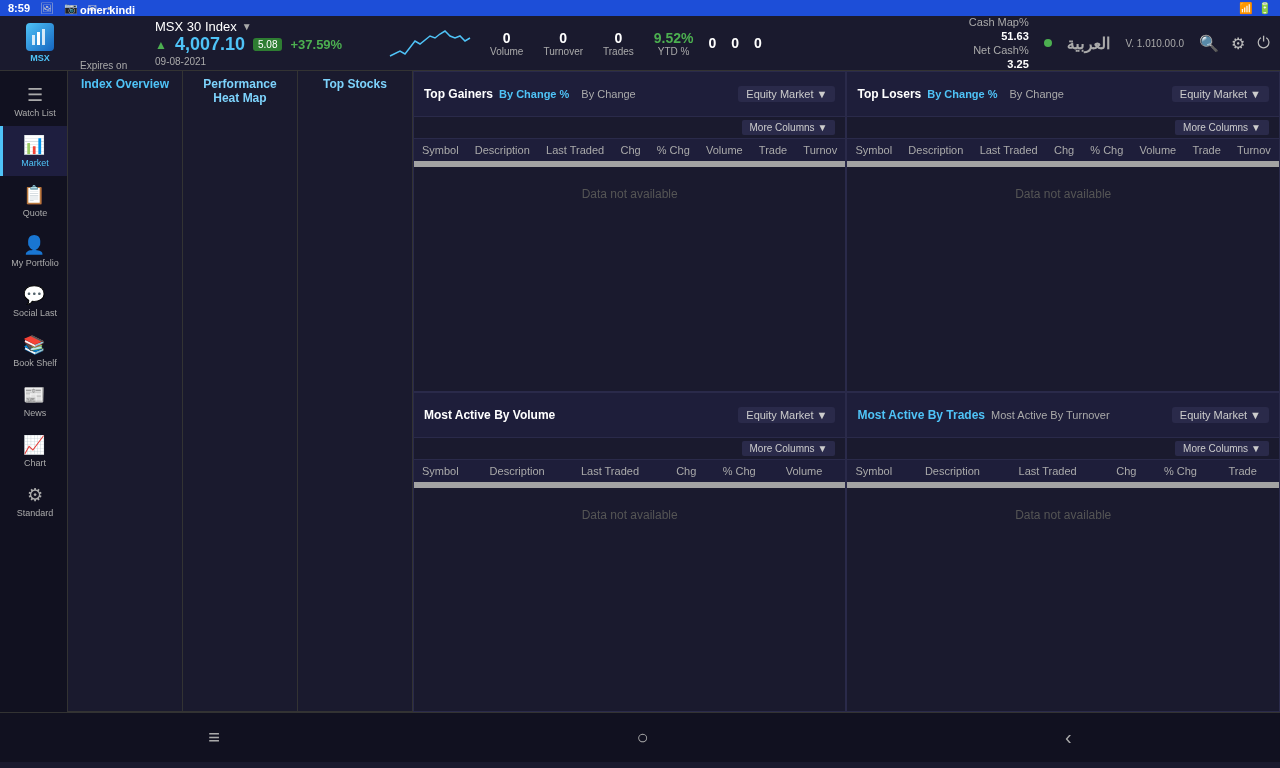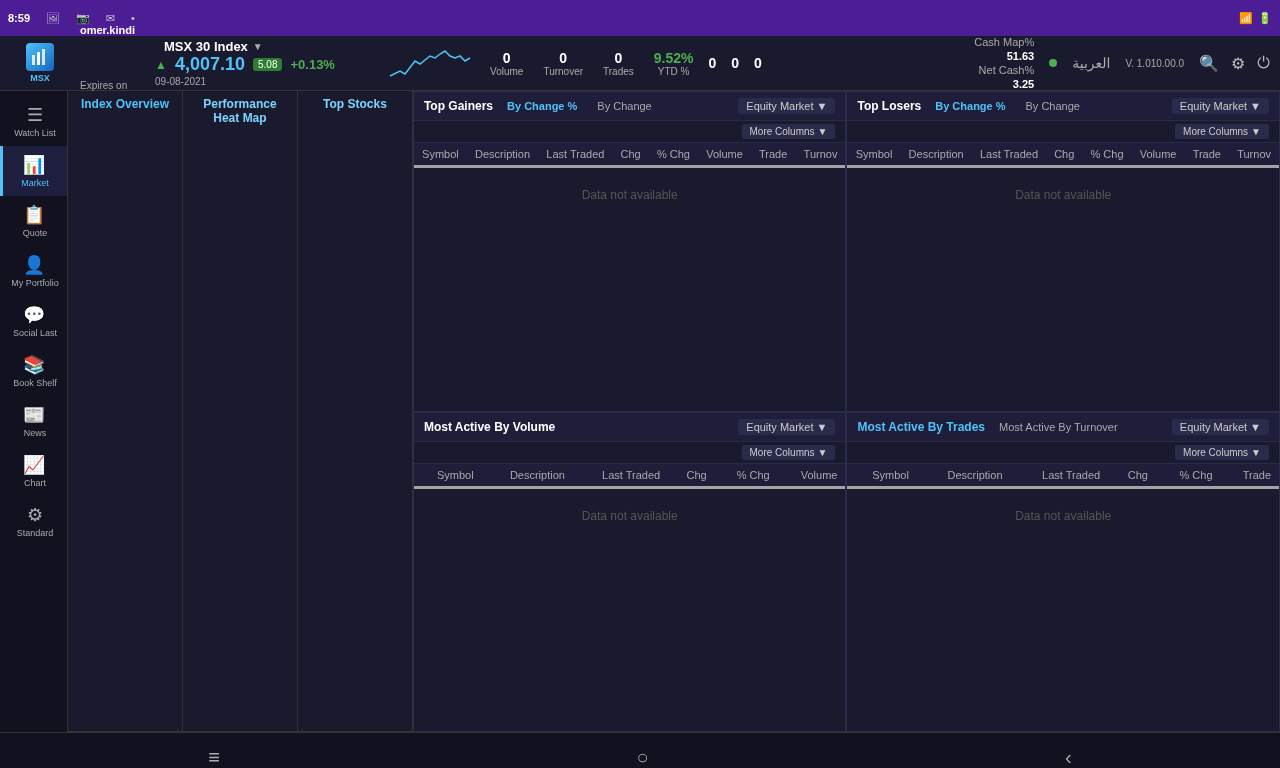--- a/index.html
+++ b/index.html
@@ -11,26 +11,26 @@
       height: 768px;
       width: 1280px;
       overflow: hidden;
       position: relative;
     }
 
     
     .status-bar {
       display: flex;
       align-items: center;
-      background: #4c1d95;
-      height: 36px;
+      background: #1d4ed8;
+      height: 16px;
       padding: 0 8px;
       font-size: 11px;
       color: #ccc;
-      gap: 16px;
+      gap: 10px;
     }
     .status-bar .time { font-weight: bold; color: #fff; }
     .status-icons { display: flex; gap: 5px; align-items: center; margin-left: auto; }
 
     
     .top-header {
       display: flex;
       align-items: center;
       background: #1a1a2e;
       height: 55px;
@@ -75,22 +75,21 @@
       flex-direction: column;
       margin-left: 20px;
       min-width: 220px;
     }
     .index-name {
       display: flex;
       align-items: center;
       gap: 5px;
       font-size: 13px;
       color: #fff;
-      font-weight: bold;
-      margin-left: 9px;
+      font-weight: normal;
     }
     .index-name .dropdown-arrow { color: #aaa; font-size: 10px; }
     .index-values {
       display: flex;
       align-items: center;
       gap: 8px;
     }
     .index-main-value { font-size: 18px; color: #4fc3f7; font-weight: bold; }
     .index-change-badge {
       background: #2e7d32;
@@ -125,22 +124,23 @@
     .stat-label { color: #aaa; font-size: 10px; }
 
     .header-right {
       margin-left: auto;
       display: flex;
       align-items: center;
       gap: 15px;
     }
     .lang-btn {
       color: #aaa;
-      font-size: 14px;
-      cursor: pointer;
+      font-size: 16px;
+      cursor: pointer;
+      font-weight: bold;
     }
     .version { color: #aaa; font-size: 10px; }
     .header-icons {
       display: flex;
       gap: 12px;
       align-items: center;
     }
     .header-icon {
       color: #bbb;
       font-size: 16px;
@@ -239,24 +239,23 @@
     .panel {
       border: 1px solid #2a2a4a;
       display: flex;
       flex-direction: column;
       overflow: hidden;
     }
 
     .panel-header {
       display: flex;
       align-items: center;
-      padding: 6px 10px;
+      padding: 14px 10px;
       background: #1e1e3a;
       border-bottom: 1px solid #2a2a4a;
-      gap: 8px;
       flex-wrap: wrap;
     }
     .panel-title {
       font-size: 12px;
       font-weight: bold;
       color: #fff;
       white-space: nowrap;
     }
     .panel-title.active-tab { color: #4fc3f7; }
     .panel-tab {
@@ -308,22 +307,22 @@
 
     table {
       width: 100%;
       border-collapse: collapse;
       font-size: 11px;
     }
     thead th {
       background: #1e1e3a;
       color: #aaa;
       padding: 5px 8px;
-      text-align: right;
-      border-bottom: 3px solid #a3a3a3;
+      text-align: left;
+      border-bottom: 6px solid #a3a3a3;
       white-space: nowrap;
       font-weight: normal;
     }
 
     .no-data {
       display: flex;
       align-items: center;
       justify-content: center;
       padding: 20px;
       color: #555;
@@ -385,21 +384,21 @@
 
   <div class="index-panel">
     <div class="index-name">
       <span>MSX 30 Index</span>
       <span class="dropdown-arrow">▼</span>
     </div>
     <div class="index-values">
       <span class="up-arrow">▲</span>
       <span class="index-main-value">4,007.10</span>
       <span class="index-change-badge">5.08</span>
-      <span class="index-change-pct">+0.13%</span>
+      <span class="index-change-pct">+37.59%</span>
     </div>
     <div class="index-date">09-08-2021</div>
   </div>
 
   <svg class="mini-chart" viewBox="0 0 90 35">
     <polyline points="5,30 15,25 20,28 30,15 35,18 45,10 50,12 55,8 60,5 65,10 70,12 75,10 80,15 85,12" fill="none" stroke="#4fc3f7" stroke-width="1.5"></polyline>
   </svg>
 
   <div class="stats-area">
     <div class="stat-item">

